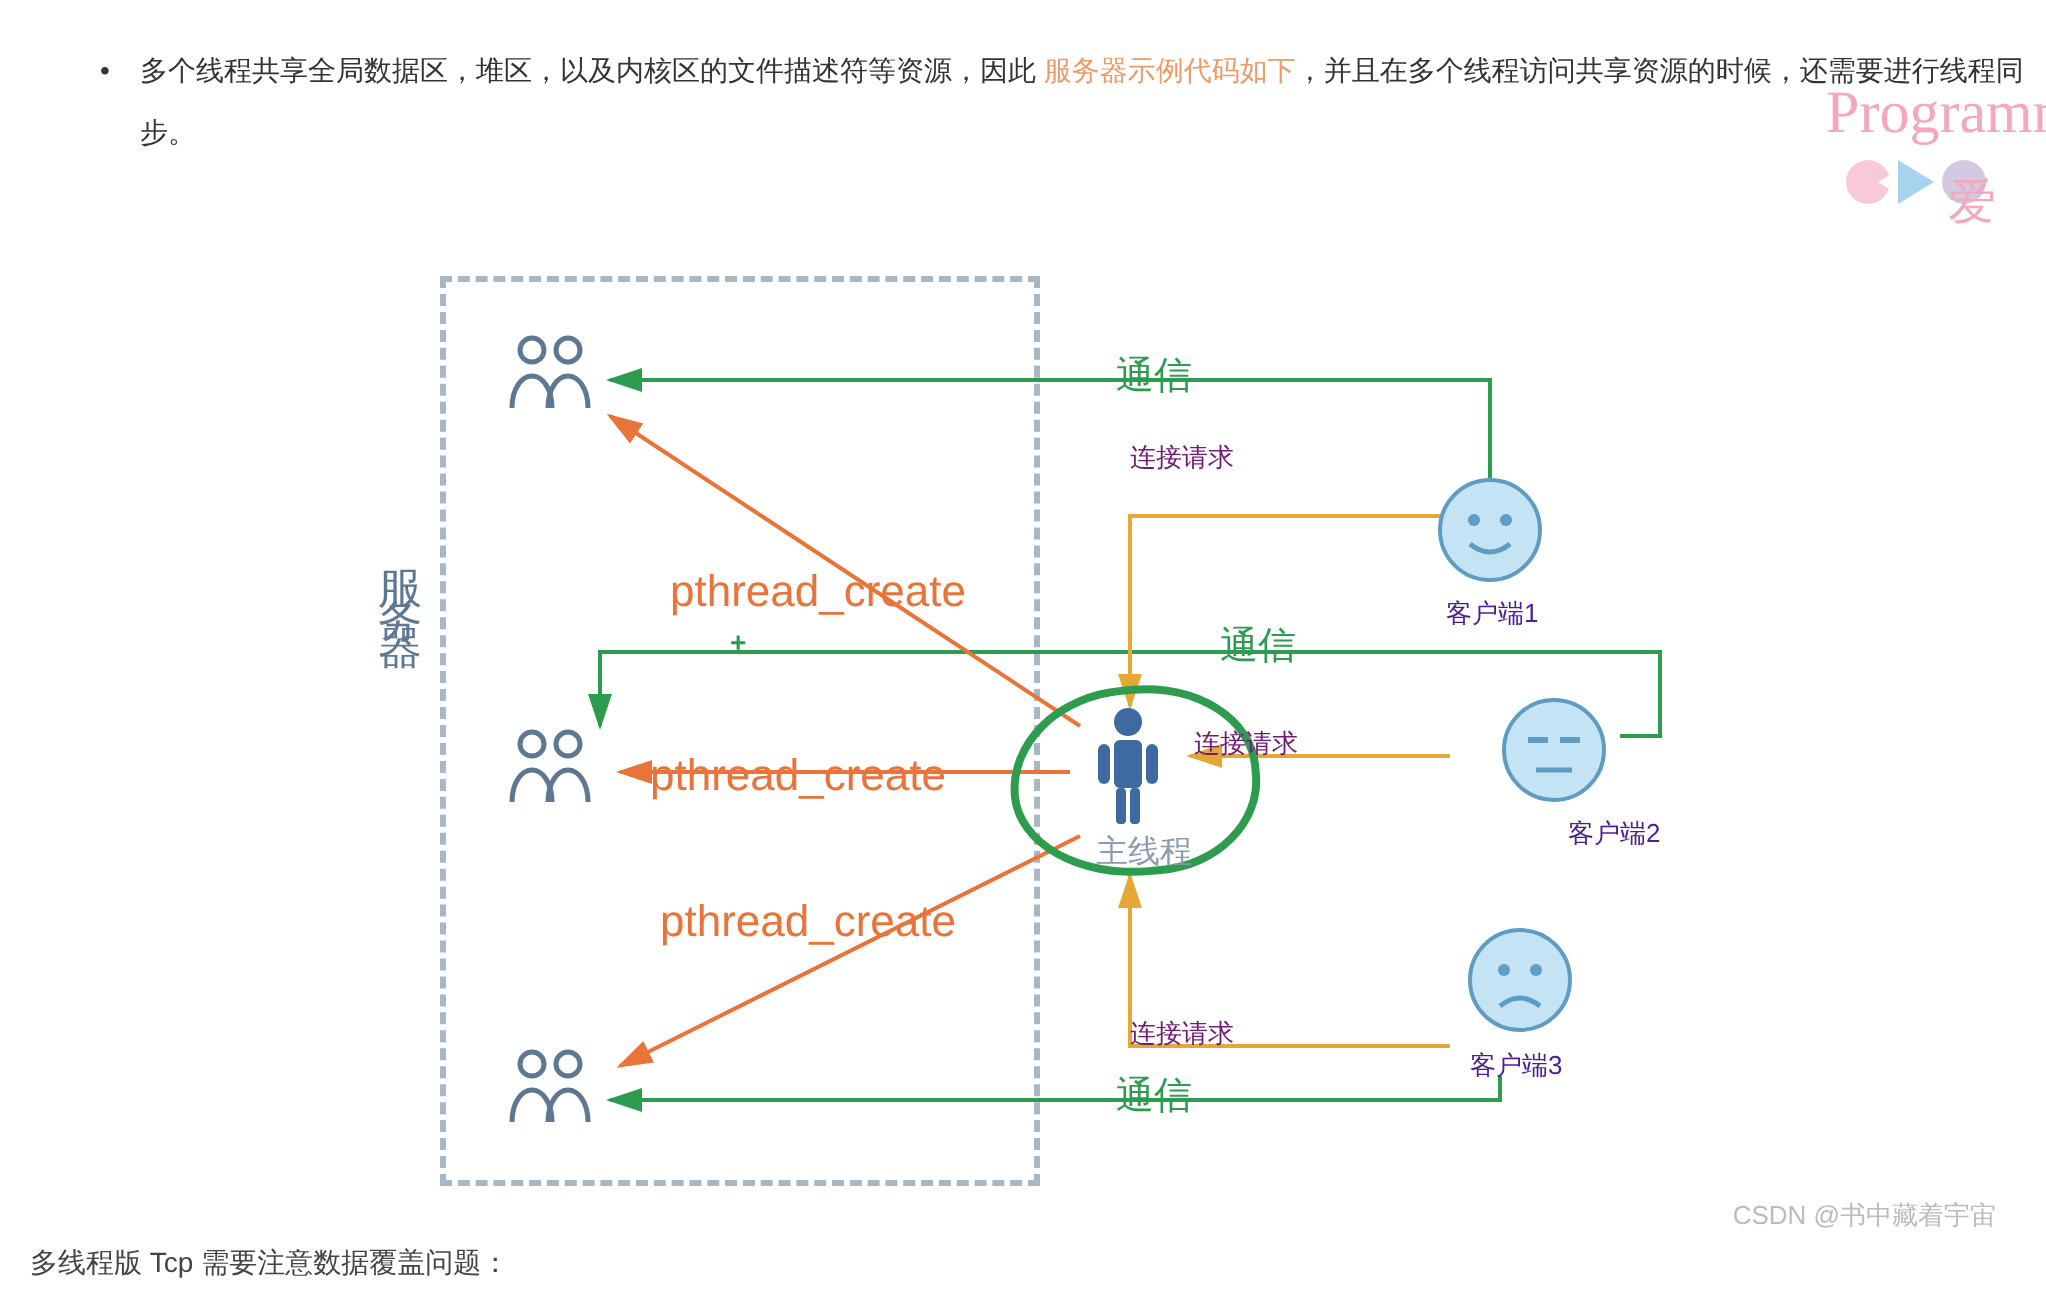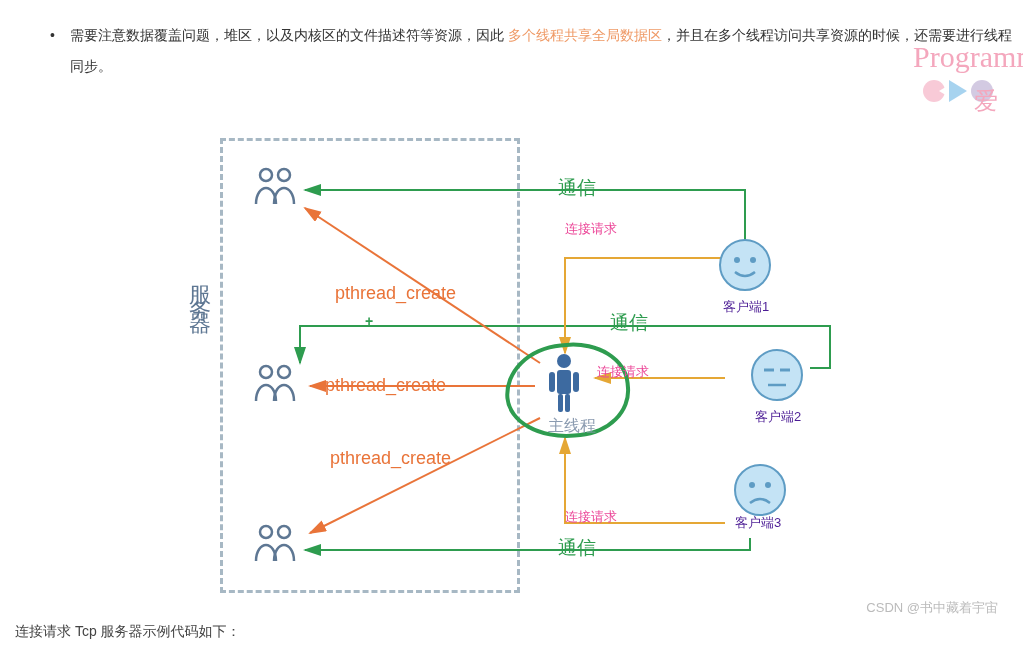--- a/index.html
+++ b/index.html
@@ -24,32 +24,32 @@
   .main-circle{position:absolute;left:335px;top:205px;width:125px;height:95px;border:4px solid #2e9c4f;border-radius:50% 50% 45% 55%/55% 50% 50% 50%;transform:rotate(-5deg)}
   .main-person{position:absolute;left:375px;top:215px;color:#3d6aa0}
   .main-person svg{width:38px;height:60px}
   .main-label{position:absolute;left:378px;top:278px;font-size:16px;color:#8b9bb0}
   .client{position:absolute}
   .client svg{width:55px;height:55px}
   .client-label{position:absolute;font-size:13px;color:#4c1d95}
   .txt{position:absolute;font-size:19px}
   .txt.orange{color:#e97439}
   .txt.green{color:#2e9c4f}
-  .txt.yellow{color:#ec4899}
-  .pthread{font-size:18px}
+  .txt.yellow{color:#701a75}
+  .pthread{font-size:22px}
   .footer1{position:absolute;left:15px;bottom:4px;color:#444;font-size:14px}
   .footer2{position:absolute;right:25px;bottom:28px;color:#bbb;font-size:13px}
   line,path,polyline{vector-effect:non-scaling-stroke}
 </style>
 </head>
 <body>
 
 <ul class="bullets">
   <li>
-    <span>需要注意数据覆盖问题，堆区，以及内核区的文件描述符等资源，因此 </span><span class="highlight">多个线程共享全局数据区</span><span>，并且在多个线程访问共享资源的时候，还需要进行线程同步。</span>
+    <span>多个线程共享全局数据区，堆区，以及内核区的文件描述符等资源，因此 </span><span class="highlight">服务器示例代码如下</span><span>，并且在多个线程访问共享资源的时候，还需要进行线程同步。</span>
   </li>
 </ul>
 
 <div class="watermark1">Programme</div>
 <div class="wm-shapes">
   <span class="c1"></span>
   <span class="tri"></span>
   <span class="c2"></span>
 </div>
 <div class="wm-ai">爱</div>
@@ -134,39 +134,39 @@
   <div class="client-label" style="left:553px;top:160px">客户端1</div>
 
   <div class="client" style="left:580px;top:210px">
     <svg viewBox="0 0 55 55">
         <circle cx="27" cy="27" r="25" fill="#c4e3f5" stroke="#5e9cc4" stroke-width="2"></circle>
         <line x1="14" y1="22" x2="24" y2="22" stroke="#5e9cc4" stroke-width="3"></line>
         <line x1="30" y1="22" x2="40" y2="22" stroke="#5e9cc4" stroke-width="3"></line>
         <line x1="18" y1="37" x2="36" y2="37" stroke="#5e9cc4" stroke-width="2.5"></line>
       </svg>
   </div>
-  <div class="client-label" style="left:585px;top:270px">客户端2</div>
+  <div class="client-label" style="left:614px;top:270px">客户端2</div>
 
   <div class="client" style="left:563px;top:325px">
     <svg viewBox="0 0 55 55">
         <circle cx="27" cy="27" r="25" fill="#c4e3f5" stroke="#5e9cc4" stroke-width="2"></circle>
         <circle cx="19" cy="22" r="3" fill="#5e9cc4"></circle>
         <circle cx="35" cy="22" r="3" fill="#5e9cc4"></circle>
         <path d="M17 40 Q27 32 37 40" fill="none" stroke="#5e9cc4" stroke-width="2.5"></path>
       </svg>
   </div>
-  <div class="client-label" style="left:565px;top:376px">客户端3</div>
+  <div class="client-label" style="left:565px;top:386px">客户端3</div>
 
   <div class="txt green" style="left:388px;top:37px">通信</div>
   <div class="txt green" style="left:440px;top:172px">通信</div>
   <div class="txt green" style="left:388px;top:397px">通信</div>
 
   <div class="txt yellow" style="left:395px;top:82px;font-size:13px">连接请求</div>
   <div class="txt yellow" style="left:427px;top:225px;font-size:13px">连接请求</div>
   <div class="txt yellow" style="left:395px;top:370px;font-size:13px">连接请求</div>
 
   <div class="txt orange pthread" style="left:165px;top:145px">pthread_create</div>
   <div class="txt orange pthread" style="left:155px;top:237px">pthread_create</div>
   <div class="txt orange pthread" style="left:160px;top:310px">pthread_create</div>
 </div>
 
-<div class="footer1">连接请求 Tcp 服务器示例代码如下：</div>
+<div class="footer1">多线程版 Tcp 需要注意数据覆盖问题：</div>
 <div class="footer2">CSDN @书中藏着宇宙</div>
 
 </body></html>

